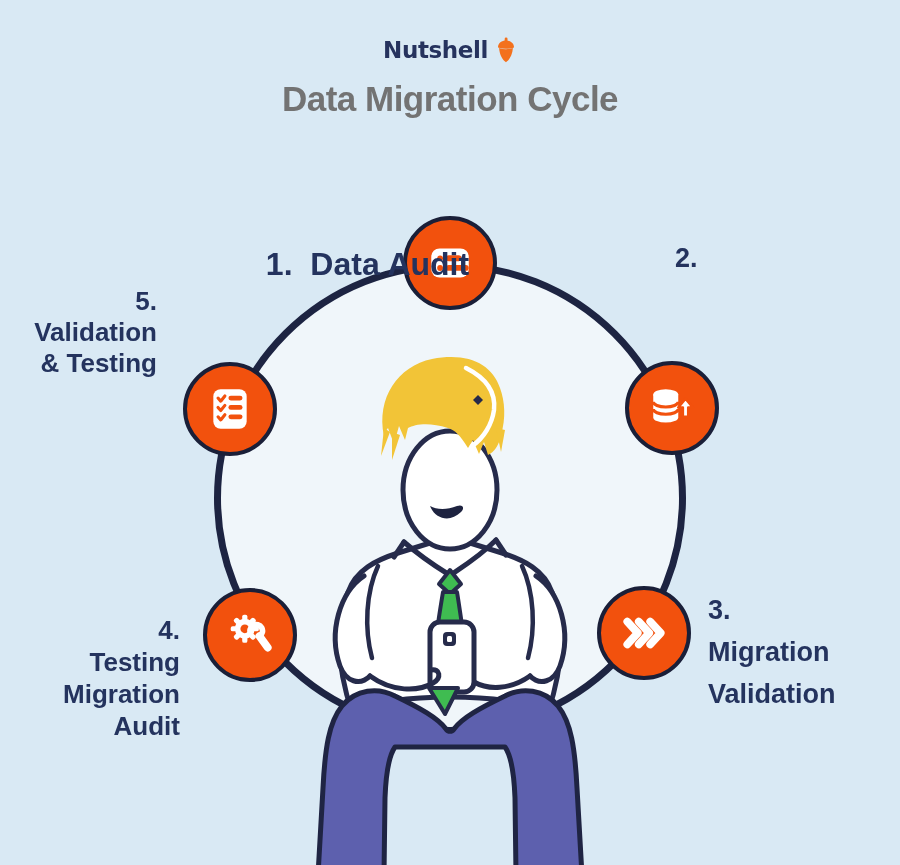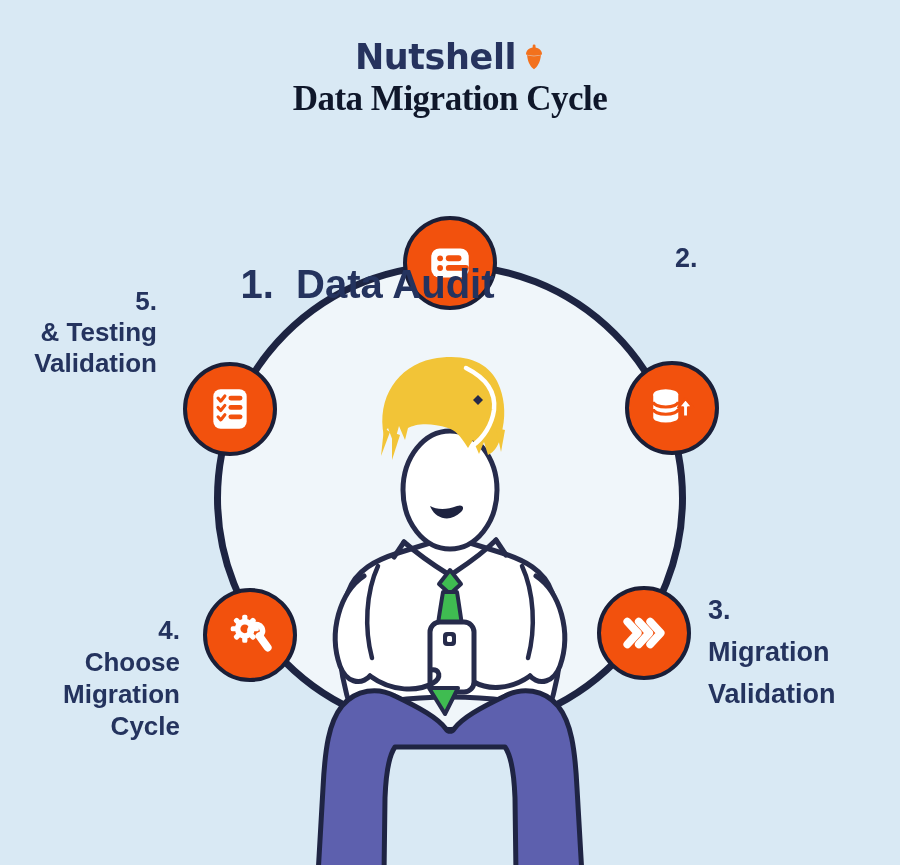--- a/index.html
+++ b/index.html
@@ -3,24 +3,24 @@
 <meta charset="utf-8">
 <style>
   html,body{margin:0;padding:0;}
   .stage{
     position:relative;width:900px;height:865px;overflow:hidden;
     background:#D9E9F4;
     font-family:"Liberation Sans",sans-serif;
   }
   
   .logo-row{position:absolute;top:37px;left:0;right:0;display:flex;justify-content:center;align-items:center;gap:7px;z-index:6;}
-  .logo-text{font-family:"DejaVu Sans",sans-serif;font-weight:800;font-size:35px;letter-spacing:-0.4px;color:#26335E;}
+  .logo-text{font-family:"DejaVu Sans",sans-serif;font-weight:800;font-size:23px;letter-spacing:-0.4px;color:#26335E;}
   .page-title{
     position:absolute;top:79px;left:0;right:0;text-align:center;z-index:6;
-    font-family:Liberation Serif, serif;font-weight:bold;font-size:35px;color:#0f172a;letter-spacing:-0.5px;
+    font-family:Liberation Sans, sans-serif;font-weight:bold;font-size:35px;color:#737373;letter-spacing:-0.5px;
   }
   
   .cycle-circle{
     position:absolute;left:214px;top:262px;width:472px;height:472px;border-radius:50%;
     background:#F0F6FA;border:7px solid #1D2442;box-sizing:border-box;z-index:1;
   }
   
   .character{position:absolute;left:280px;top:340px;width:340px;height:525px;z-index:2;}
   
   .badge{
@@ -29,21 +29,21 @@
     display:flex;align-items:center;justify-content:center;z-index:3;
   }
   .badge-1{left:403px;top:216px;}
   .badge-2{left:625px;top:361px;}
   .badge-3{left:597px;top:586px;}
   .badge-4{left:203px;top:588px;}
   .badge-5{left:183px;top:362px;}
   
   .step-label{position:absolute;color:#24335E;font-weight:bold;z-index:4;}
   .step-label .ln{display:block;}
-  .step-1{top:172px;left:0;width:735px;text-align:center;font-size:40px;white-space:pre;}
+  .step-1{top:172px;left:0;width:735px;text-align:center;font-size:32px;white-space:pre;}
   .step-2{top:240px;left:675px;font-size:27px;line-height:37px;text-align:left;}
   .step-3{top:589px;left:708px;font-size:27px;line-height:42px;text-align:left;}
   .step-4{top:614px;left:30px;width:150px;font-size:26px;line-height:32px;text-align:right;}
   .step-5{top:286px;left:17px;width:140px;font-size:26px;line-height:31px;text-align:right;}
 </style>
 </head>
 <body>
 
 <div class="stage">
 
@@ -188,24 +188,24 @@
   </div>
 
   <div class="step-label step-3">
     <span class="ln">3.</span>
     <span class="ln">Migration</span>
     <span class="ln">Validation</span>
   </div>
 
   <div class="step-label step-4">
     <span class="ln">4.</span>
-    <span class="ln">Choose</span>
+    <span class="ln">Testing</span>
     <span class="ln">Migration</span>
-    <span class="ln">Cycle</span>
+    <span class="ln">Audit</span>
   </div>
 
   <div class="step-label step-5">
     <span class="ln">5.</span>
+    <span class="ln">Validation</span>
     <span class="ln">&amp; Testing</span>
-    <span class="ln">Validation</span>
   </div>
 
 </div>
 
 </body></html>

